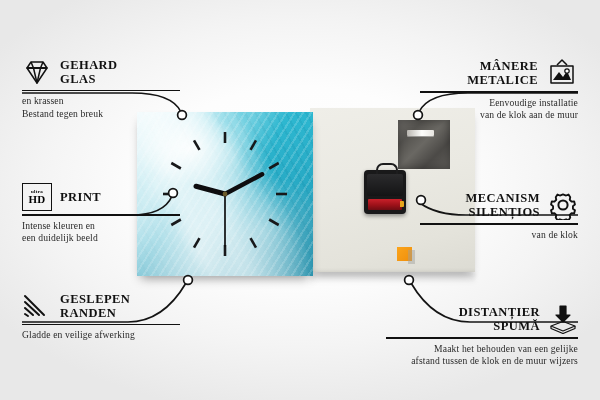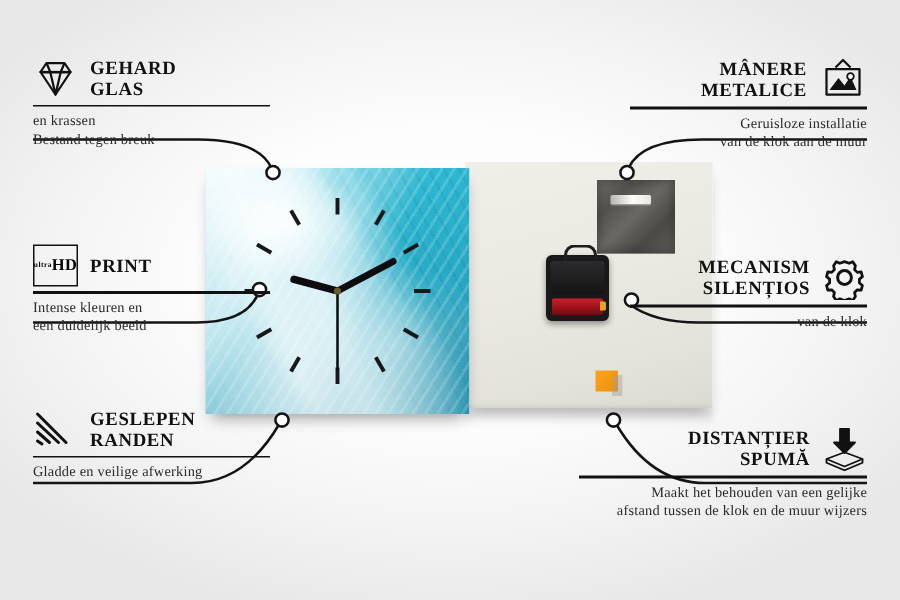--- a/index.html
+++ b/index.html
@@ -92,41 +92,41 @@
     background:linear-gradient(100deg,rgba(255,255,255,0) 0%,rgba(255,255,255,.72) 48%,rgba(255,255,255,0) 100%);
     transform:rotate(-28deg);filter:blur(3px);
   }
   .feather-sheen2{
     position:absolute;left:18%;top:-20%;width:52%;height:150%;
     background:linear-gradient(100deg,rgba(255,255,255,0) 0%,rgba(255,255,255,.5) 50%,rgba(255,255,255,0) 100%);
     transform:rotate(-34deg);filter:blur(4px);
   }
   .panel-front svg{position:absolute;inset:0;}
   
-  .callout{position:absolute;}
+  .callout{position:absolute;margin-top:20px;}
   .co-head{display:flex;align-items:center;gap:8px;}
   .co-title{
     font-size:12.5px;font-weight:bold;color:#111;letter-spacing:.45px;
     line-height:1.15;text-transform:uppercase;
   }
   .co-rule{height:1.6px;background:#111;margin-top:3px;}
   .co-desc{
     font-size:9.6px;color:#2a2a2a;line-height:1.34;margin-top:4px;
     letter-spacing:.15px;
   }
   .co-left .co-head{justify-content:flex-start;}
   .co-left .co-title{text-align:left;}
   .co-left .co-desc{text-align:left;}
   .co-right .co-head{justify-content:flex-end;}
   .co-right .co-title{text-align:right;}
   .co-right .co-desc{text-align:right;}
   .ic{flex:0 0 auto;display:block;}
   .hd-badge{
     width:28px;height:26px;border:1.8px solid #111;
-    display:flex;flex-direction:row;align-items:center;justify-content:center;
+    display:flex;flex-direction:column;align-items:center;justify-content:center;
     line-height:1;
   }
   .hd-badge .u{font-size:5px;font-weight:bold;letter-spacing:.3px;}
   .hd-badge .h{font-size:11px;font-weight:bold;letter-spacing:.2px;}
   #wires{position:absolute;inset:0;}
 </style>
 </head>
 <body>
 
 <div id="stage">
@@ -263,21 +263,21 @@
         <g fill="none" stroke="#111" stroke-width="1.5" stroke-linejoin="round">
           <path d="M11,7 L16,2 L21,7"></path>
           <rect x="5" y="8" width="22" height="17"></rect>
           <path d="M7,22 L13,14 L17,19 L21,13 L25,22 Z" fill="#111" stroke="none"></path>
           <circle cx="21" cy="13" r="2.2" fill="#fff" stroke="#111" stroke-width="1.2"></circle>
         </g>
       </svg>
     </div>
     <div class="co-rule" style="width:158px;margin-left:auto;"></div>
     <div class="co-desc">
-      <div>Geruisloze installatie</div>
+      <div>Eenvoudige installatie</div>
       <div>van de klok aan de muur</div>
     </div>
   </div>
 
   <div class="callout co-right" style="left:398px;top:170px;width:180px;">
     <div class="co-head">
       <div class="co-title">
         <div>MECANISM</div>
         <div>SILENȚIOS</div>
       </div>

